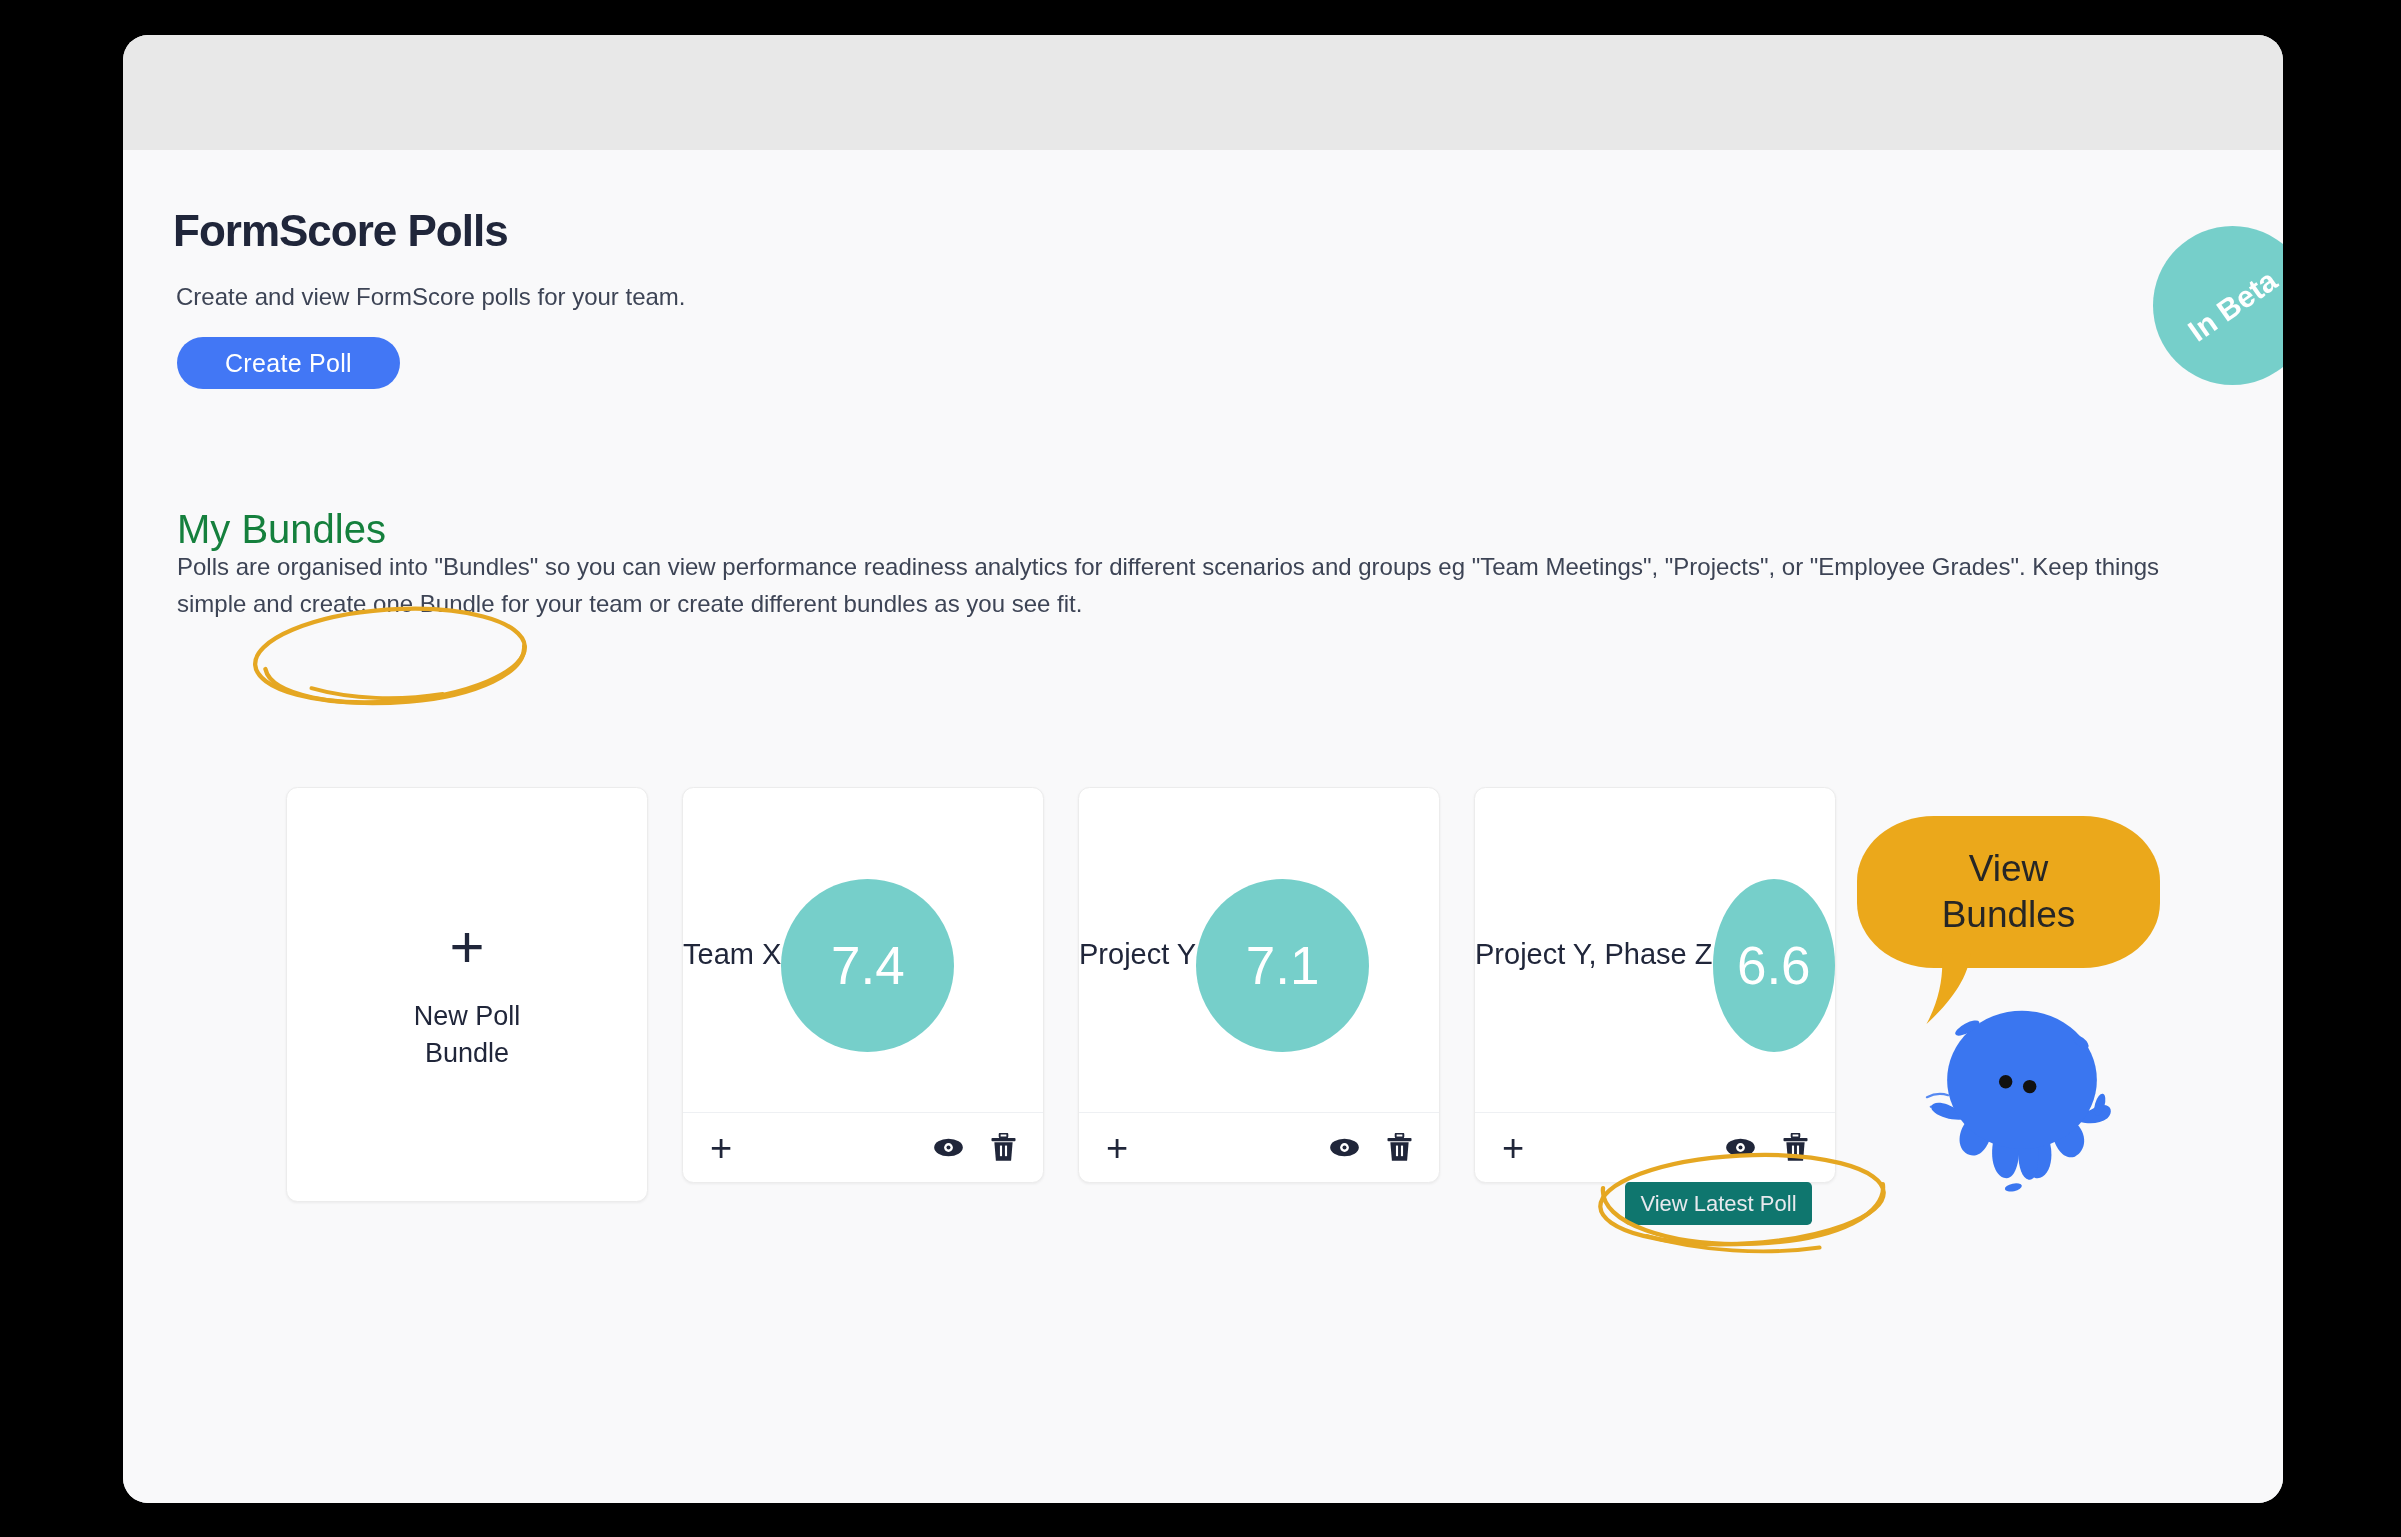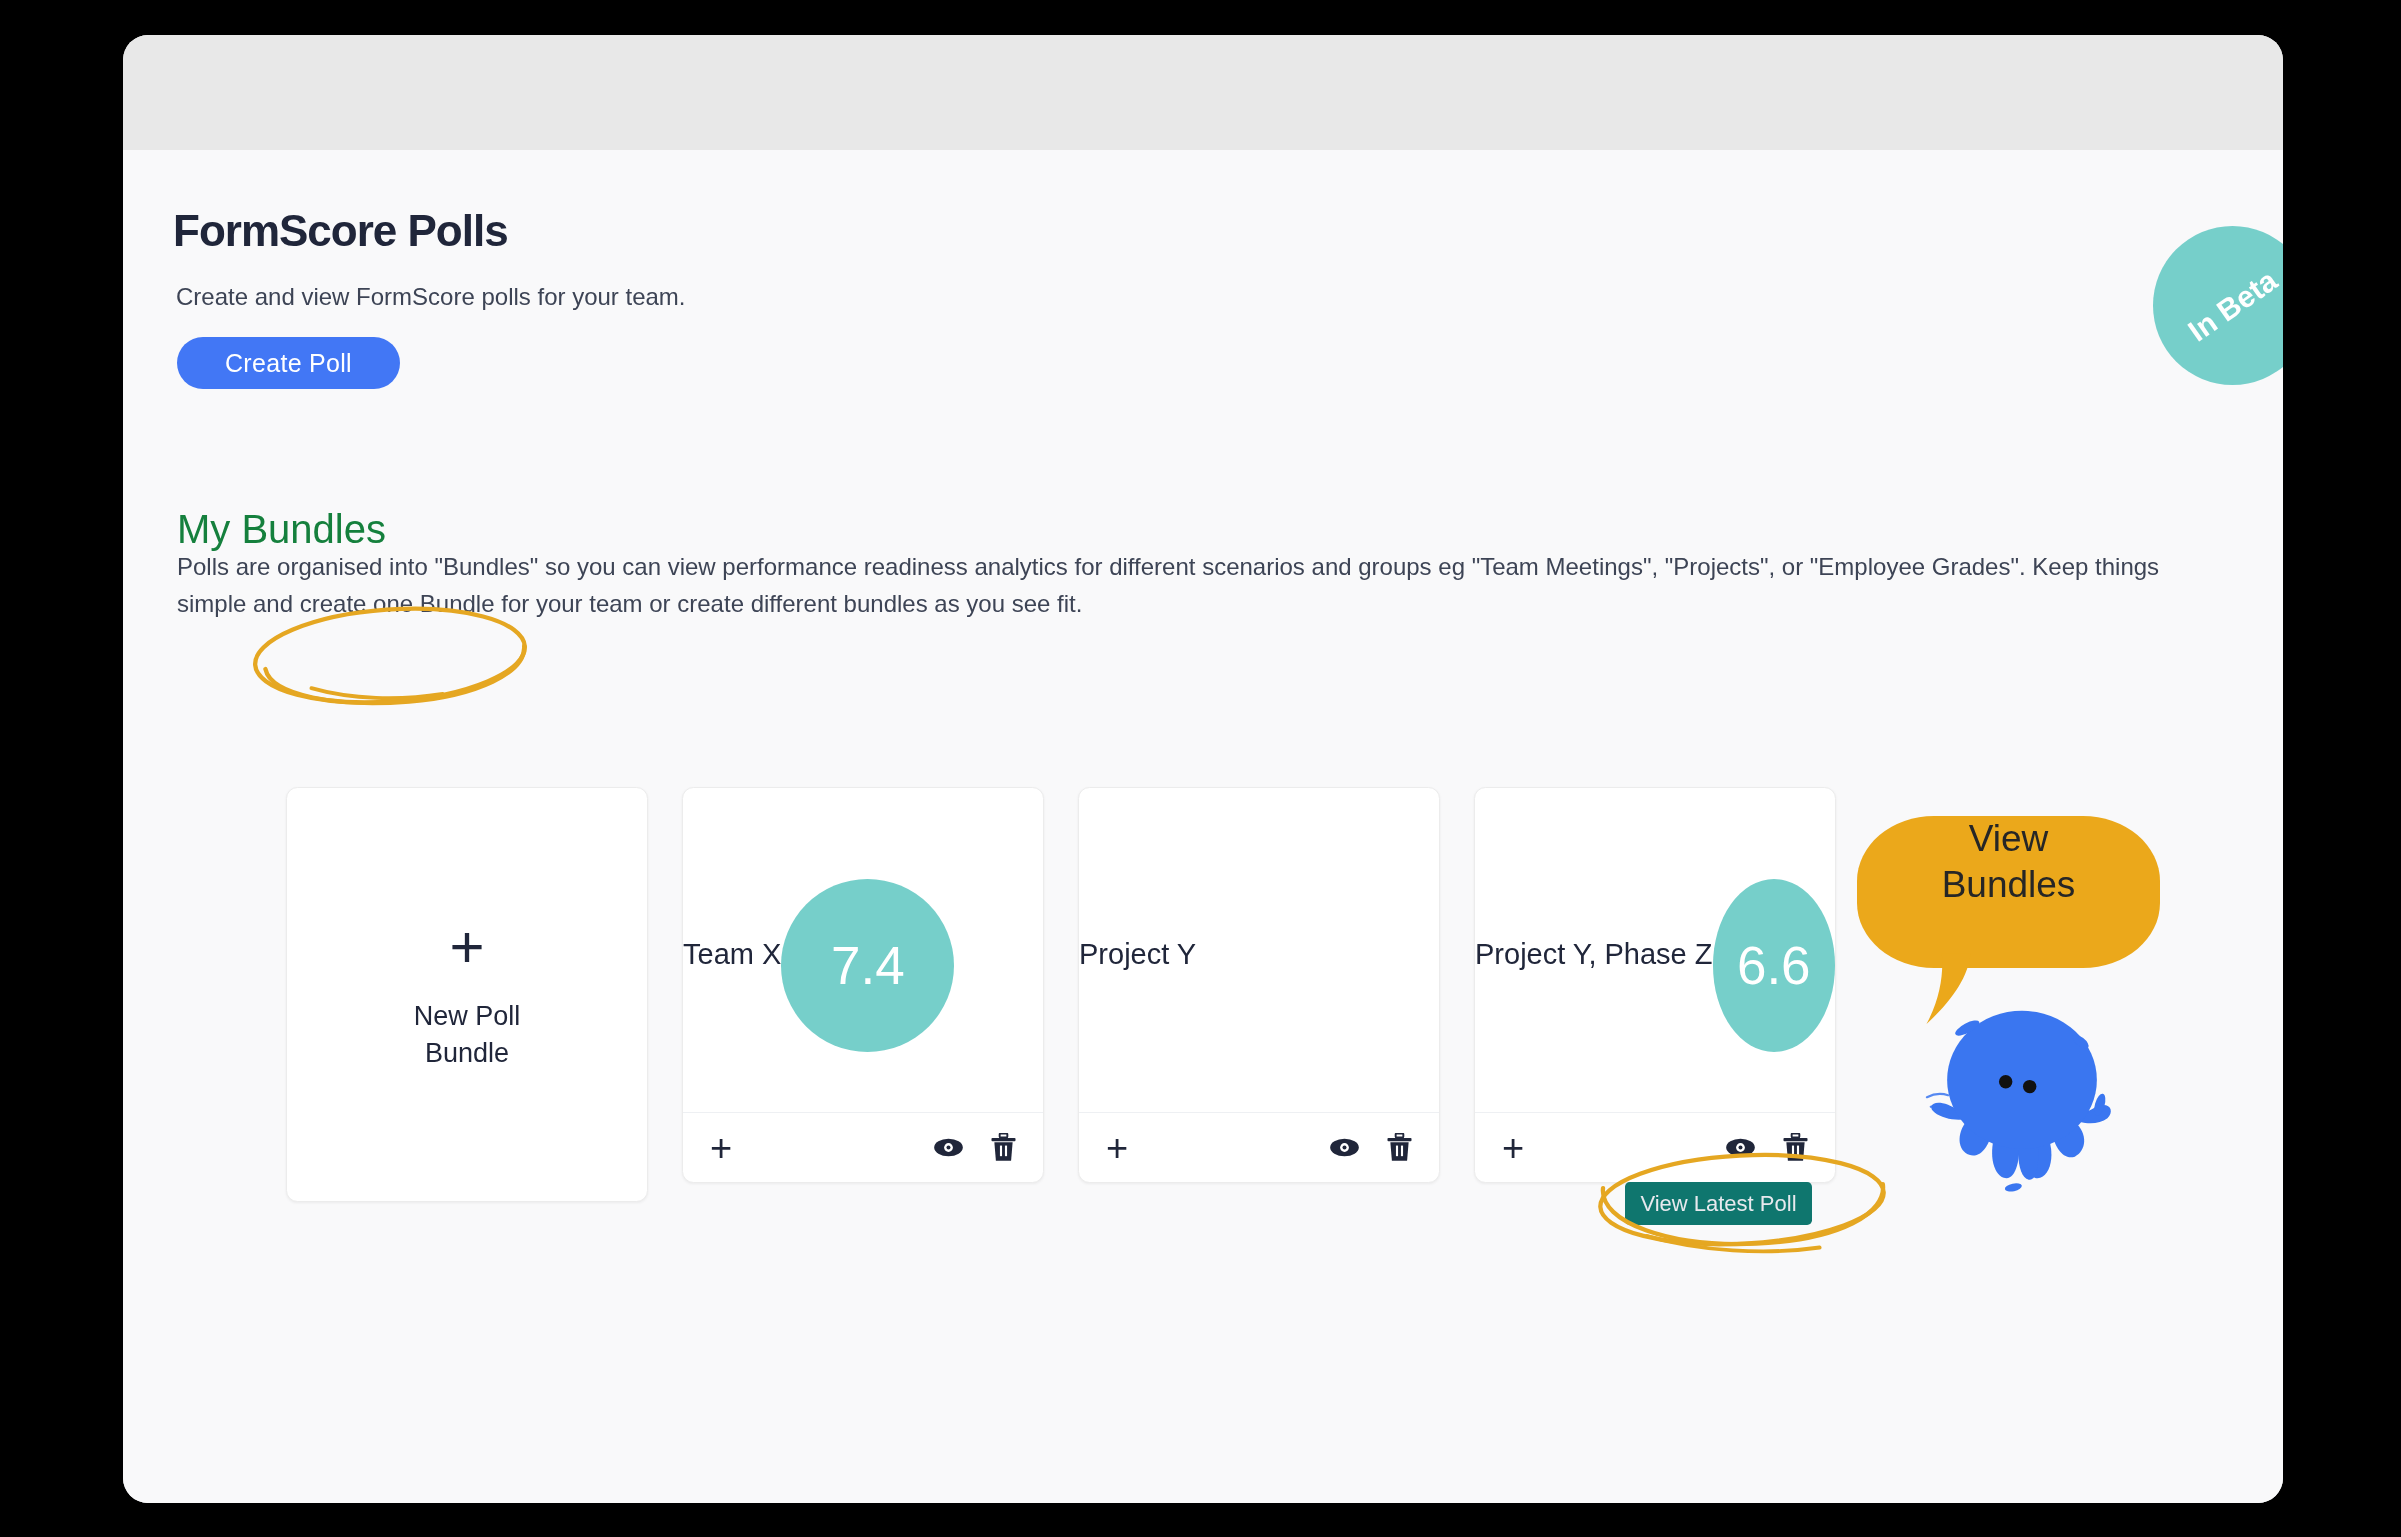--- a/index.html
+++ b/index.html
@@ -210,20 +210,21 @@
     pointer-events: none;
   }
   
   #speech-bubble {
     position: absolute;
     left: 1734px; top: 666px;
     width: 303px; height: 152px;
     background: #eba81b;
     border-radius: 77px/65px;
     display: flex;
+    align-items: center;
     justify-content: center;
   }
   #speech-text {
     font-size: 37px;
     line-height: 46px;
     text-align: center;
     color: #262626;
   }
   #bubble-tail {
     position: absolute;
@@ -301,20 +302,21 @@
                     <rect x="14.5" y="13" width="2.2" height="11" fill="#ffffff"></rect>
                   </svg>
               </button>
             </div>
           </div>
         </div>
 
         <div class="card bundle">
           <div class="card-body">
             <div class="card-title">Project Y</div>
+            <div class="score-circle">7.1</div>
           </div>
           <div class="card-footer">
             <div class="footer-left">
               <button class="icon-btn plus">+</button>
             </div>
             <div class="footer-right">
               <button class="icon-btn">
                 <svg width="31" height="21" viewBox="0 0 32 22">
                     <ellipse cx="16" cy="11" rx="15" ry="9.2" fill="#20263a"></ellipse>
                     <circle cx="16" cy="11" r="4.6" fill="#ffffff"></circle>

